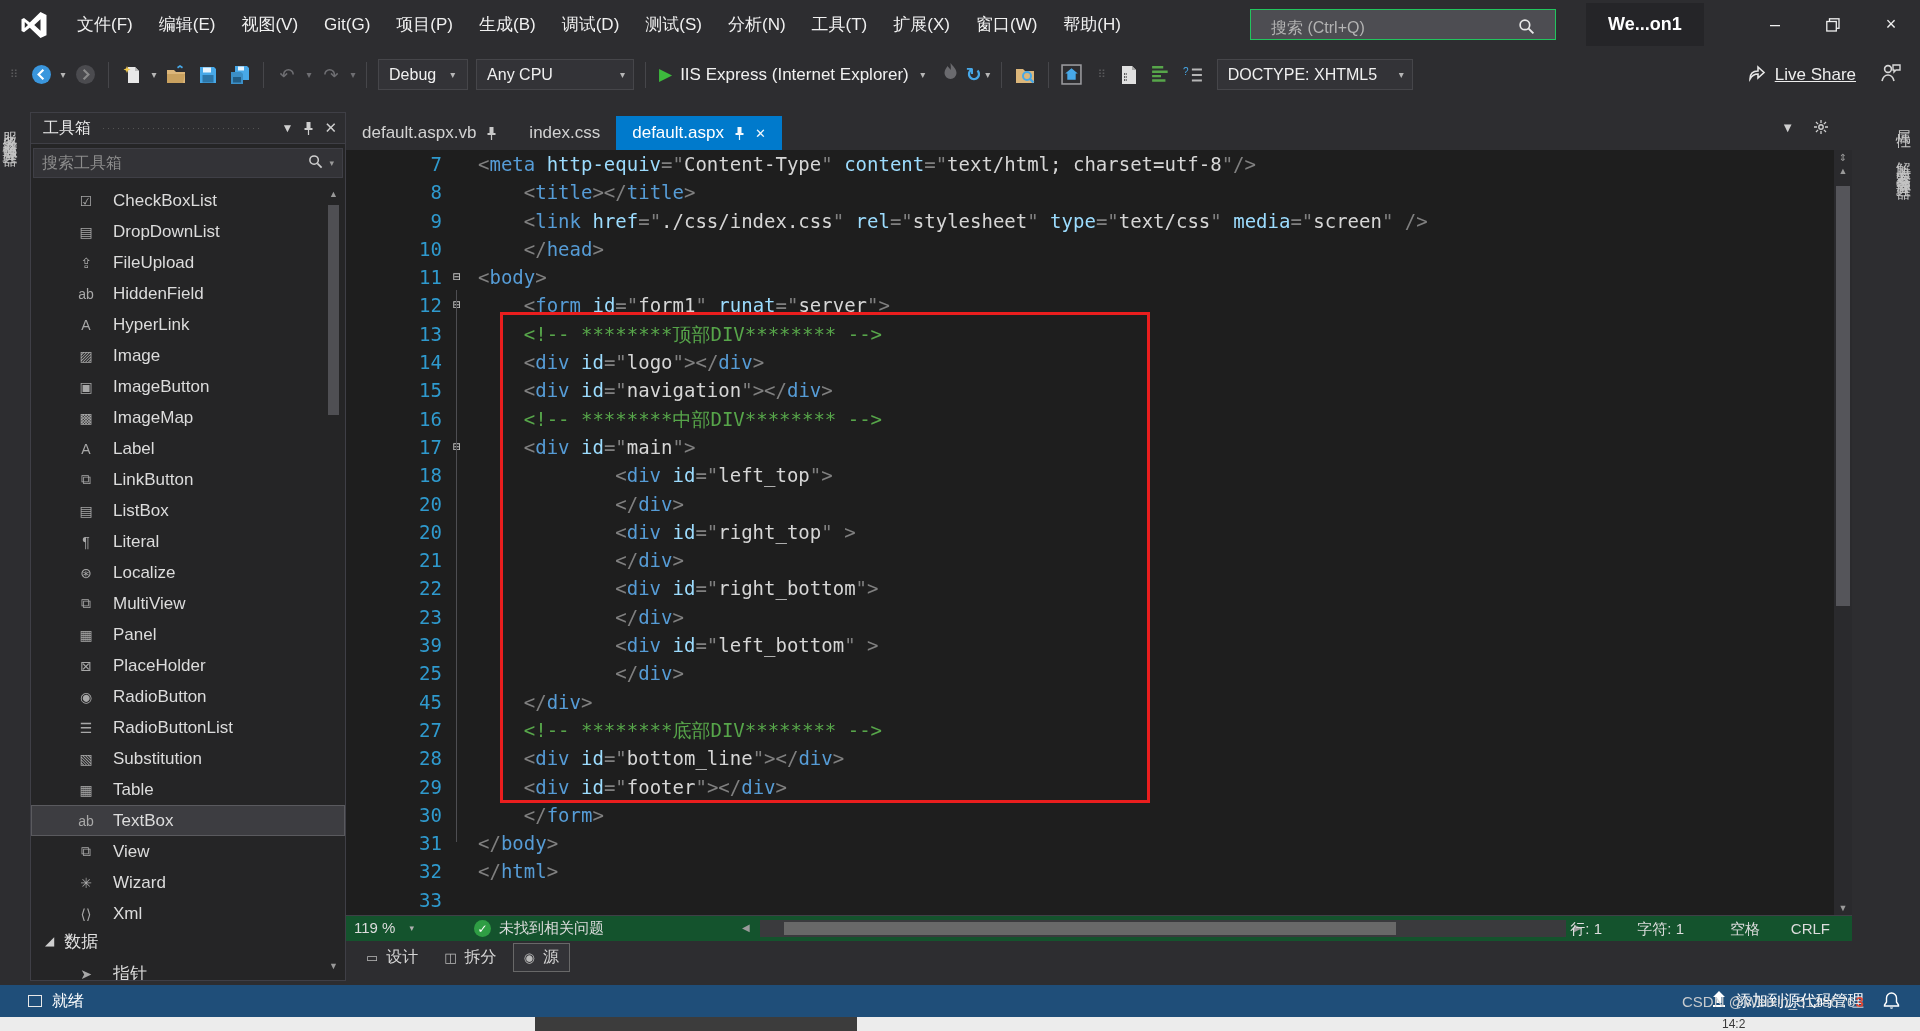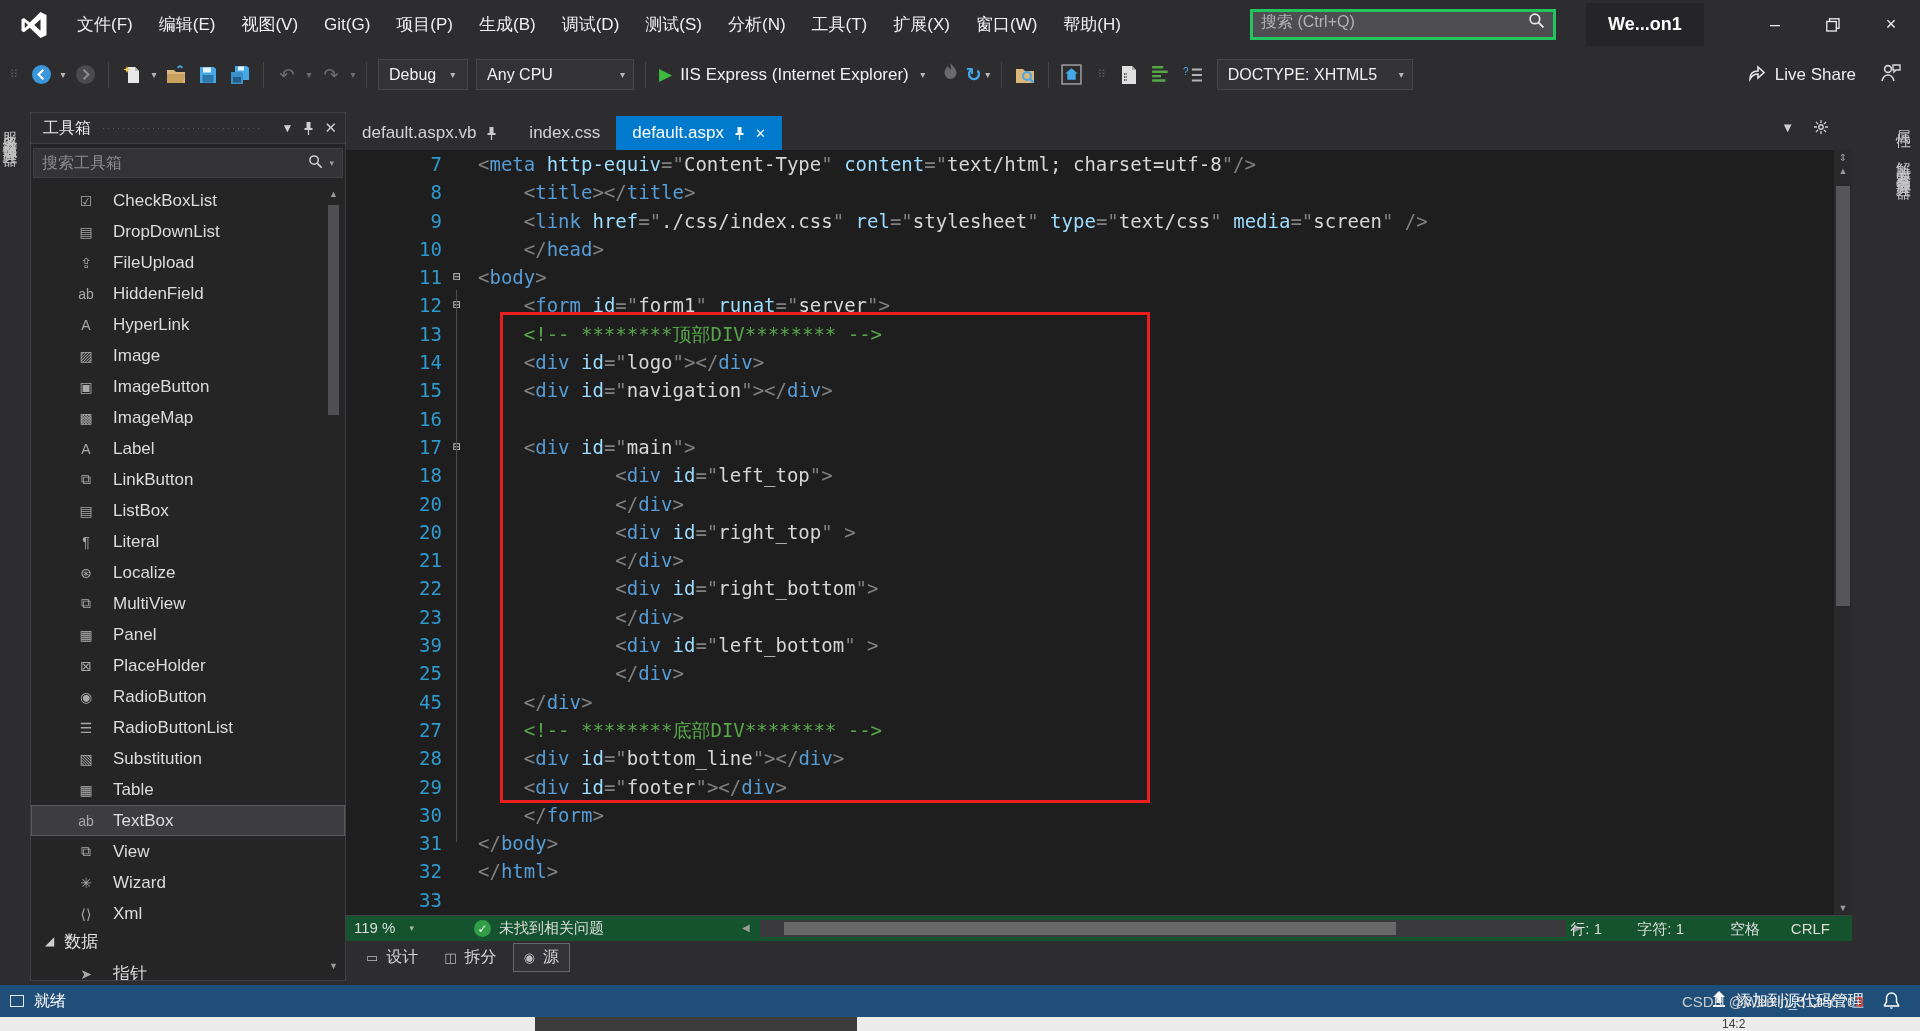--- a/index.html
+++ b/index.html
@@ -9,41 +9,41 @@
     background:#2d2d30; color:#e8e8e8; position:relative;
     -webkit-font-smoothing:antialiased;
   }
   .abs { position:absolute; }
 
   
   .titlebar { position:absolute; left:0; top:0; width:1920px; height:49px; background:#2d2d30; display:flex; align-items:center; }
   .vs-logo { width:40px; height:40px; margin:0 10px 0 14px; display:flex; align-items:center; justify-content:center; }
   .menus { display:flex; align-items:center; height:100%; }
   .menu-item { padding:0 13px; font-size:17px; color:#f0f0f0; height:100%; display:flex; align-items:center; cursor:default; }
-  .qsearch { position:absolute; left:1250px; top:9px; width:306px; height:31px; background:#4d4d52; border:3px solid #22c55e; display:flex; align-items:flex-start; padding:0 8px; }
+  .qsearch { position:absolute; left:1250px; top:9px; width:306px; height:31px; background:#4d4d52; border:1px solid #22c55e; display:flex; align-items:flex-end; padding:0 20px; }
   .qsearch .ph { color:#b3b3b3; font-size:16px; flex:1; }
   .app-title { position:absolute; left:1586px; top:3px; height:43px; padding:0 22px; background:#252528; color:#fff; font-size:18px; font-weight:bold; display:flex; align-items:center; }
   .win-btns { position:absolute; right:0; top:0; height:49px; display:flex; }
   .win-btn { width:58px; height:49px; display:flex; align-items:center; justify-content:center; color:#f0f0f0; font-size:18px; }
 
   
   .toolbar { position:absolute; left:0; top:49px; width:1920px; height:51px; background:#2d2d30; display:flex; align-items:center; font-size:16px; }
   .tb-grip { color:#5a5a5c; font-size:11px; letter-spacing:1px; margin:0 6px 0 10px; line-height:9px; }
   .tb-ico { width:30px; height:30px; display:flex; align-items:center; justify-content:center; font-size:18px; margin:0 1px; border-radius:2px; }
   .tb-dd-arrow { color:#b6b6b6; font-size:10px; width:12px; text-align:center; }
   .tb-sep { width:1px; height:26px; background:#46464a; margin:0 7px; }
   .dropdown { height:31px; background:#333337; border:1px solid #46464a; display:flex; align-items:center; padding:0 8px 0 10px; margin:0 4px; color:#f0f0f0; }
   .dropdown .dd-label { font-size:16px; margin-right:14px; white-space:nowrap; }
   .dropdown .caret { font-size:10px; color:#b6b6b6; }
   .run-group { display:flex; align-items:center; margin:0 6px; }
   .play { color:#3db93d; font-size:17px; margin-right:8px; }
   .run-label { color:#f0f0f0; font-size:17px; white-space:nowrap; }
   .flame { color:#6a6a6e; font-size:17px; margin:0 8px; }
   .refresh { color:#47a8e8; font-size:19px; font-weight:bold; }
-  .live-share { position:absolute; right:64px; top:0; height:51px; display:flex; align-items:center; gap:8px; color:#ededed; font-size:17px; }
+  .live-share { position:absolute; right:64px; top:0; height:51px; display:flex; align-items:center; gap:8px; color:#ededed; font-size:17px;text-decoration:underline; }
   .fb-person { position:absolute; right:18px; top:12px; color:#d8d8d8; }
 
   
   .main-band { position:absolute; left:0; top:100px; width:1920px; height:885px; background:#2d2d30; }
 
   
   .left-strip { position:absolute; left:0; top:14px; width:30px; }
   .v-tab { writing-mode:vertical-rl; text-orientation:upright; color:#c4c4c4; font-size:15px; letter-spacing:3px; padding:6px 0; cursor:default; }
 
   
@@ -103,21 +103,21 @@
   .view-tabs { position:absolute; left:0; top:829px; width:100%; height:32px; background:#2d2d30; display:flex; align-items:center; padding-left:10px; gap:6px; font-size:16px; }
   .vt { display:flex; align-items:center; gap:8px; padding:3px 10px; color:#d6d6d6; }
   .vt .vt-ico { font-size:13px; color:#b9b9b9; }
   .vt.active { border:1px solid #686868; background:#333337; }
 
   
   .right-strip { position:absolute; right:2px; top:12px; width:30px; display:flex; flex-direction:column; gap:14px; align-items:center; }
 
   
   .statusbar { position:absolute; left:0; top:985px; width:1920px; height:32px; background:#1f4e79; display:flex; align-items:center; color:#fff; font-size:16px; }
-  .sb-left { display:flex; align-items:center; gap:10px; margin-left:10px; }
+  .sb-left { display:flex; align-items:center; gap:10px; margin-left:28px; }
   .sb-sq { width:14px; height:12px; border:1px solid #e8e8e8; }
   .sb-right { position:absolute; right:56px; display:flex; align-items:center; gap:10px; }
   .sb-bell { position:absolute; right:20px; top:7px; }
   .watermark { position:absolute; left:1682px; top:993px; font-size:15px; color:#d6d6d6; opacity:.92; white-space:nowrap; z-index:5; }
   .watermark .wm-accent { color:#e8442e; font-weight:bold; }
 
   
   .sliver { position:absolute; left:0; top:1017px; width:1920px; height:14px; background:#ececec; }
   .sliver-box { position:absolute; left:535px; top:0; width:322px; height:14px; background:#3c3c3c; }
   .sliver-clock { position:absolute; left:1722px; top:0; font-size:12px; color:#3a3a3a; line-height:14px; }
@@ -564,20 +564,21 @@
 
           <div class="code-line">
             <span class="ln">15</span>
             <span class="foldcol"></span>
             <span class="src"><span class="tok-p">    </span><span class="tok-d">&lt;</span><span class="tok-t">div</span><span class="tok-p"> </span><span class="tok-a">id</span><span class="tok-d">="</span><span class="tok-v">navigation</span><span class="tok-d">"</span><span class="tok-d">&gt;&lt;/</span><span class="tok-t">div</span><span class="tok-d">&gt;</span></span>
           </div>
 
           <div class="code-line">
             <span class="ln">16</span>
             <span class="foldcol"></span>
+            <span class="src"><span class="tok-p">    </span><span class="tok-c">&lt;!-- ********中部DIV******** --&gt;</span></span>
           </div>
 
           <div class="code-line">
             <span class="ln">17</span>
             <span class="foldcol">⊟</span>
             <span class="src"><span class="tok-p">    </span><span class="tok-d">&lt;</span><span class="tok-t">div</span><span class="tok-p"> </span><span class="tok-a">id</span><span class="tok-d">="</span><span class="tok-v">main</span><span class="tok-d">"</span><span class="tok-d">&gt;</span></span>
           </div>
 
           <div class="code-line">
             <span class="ln">18</span>

